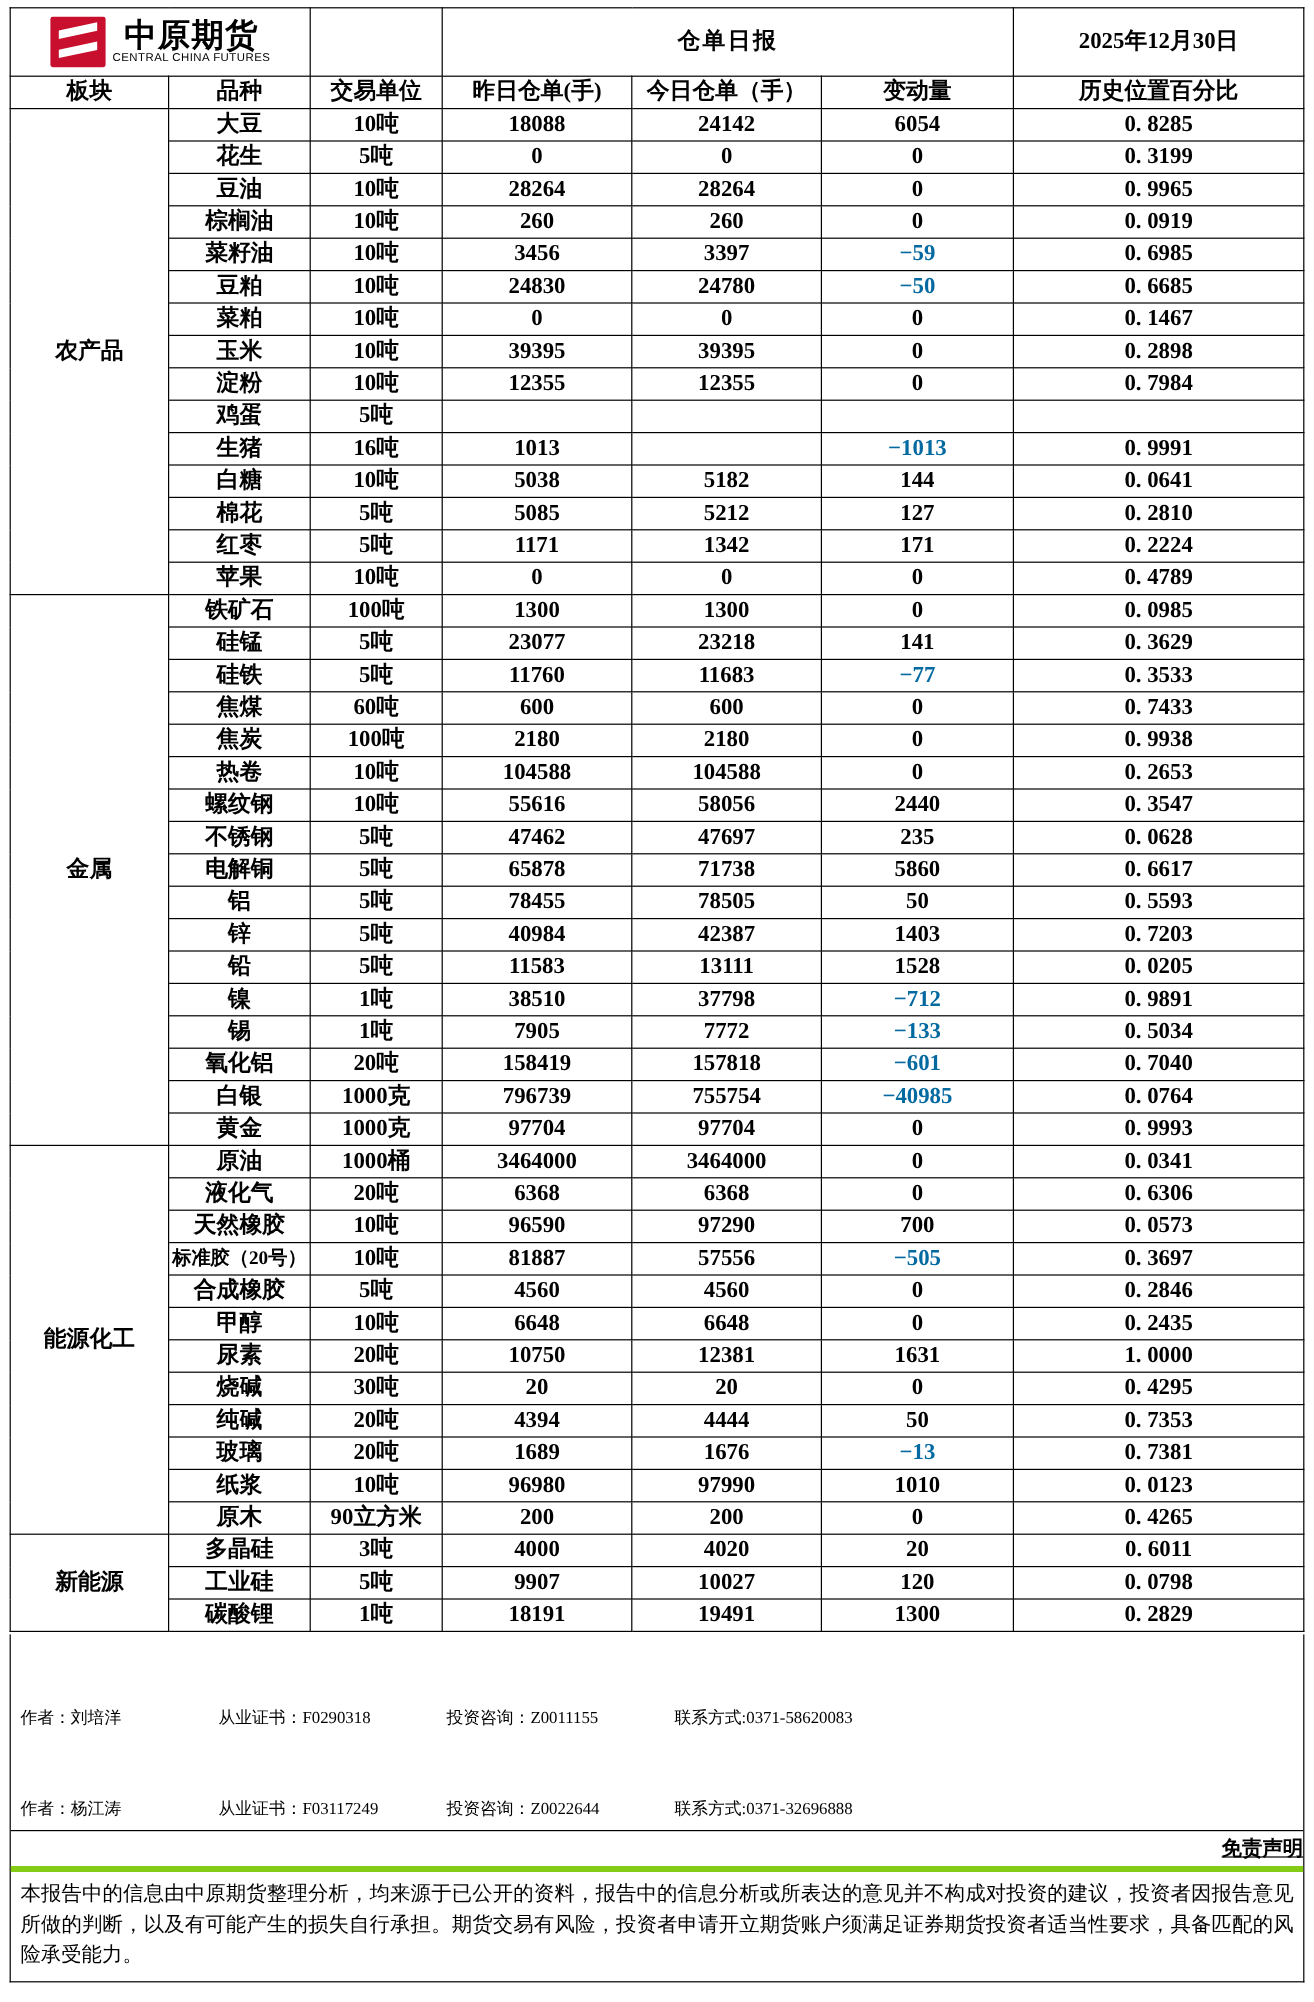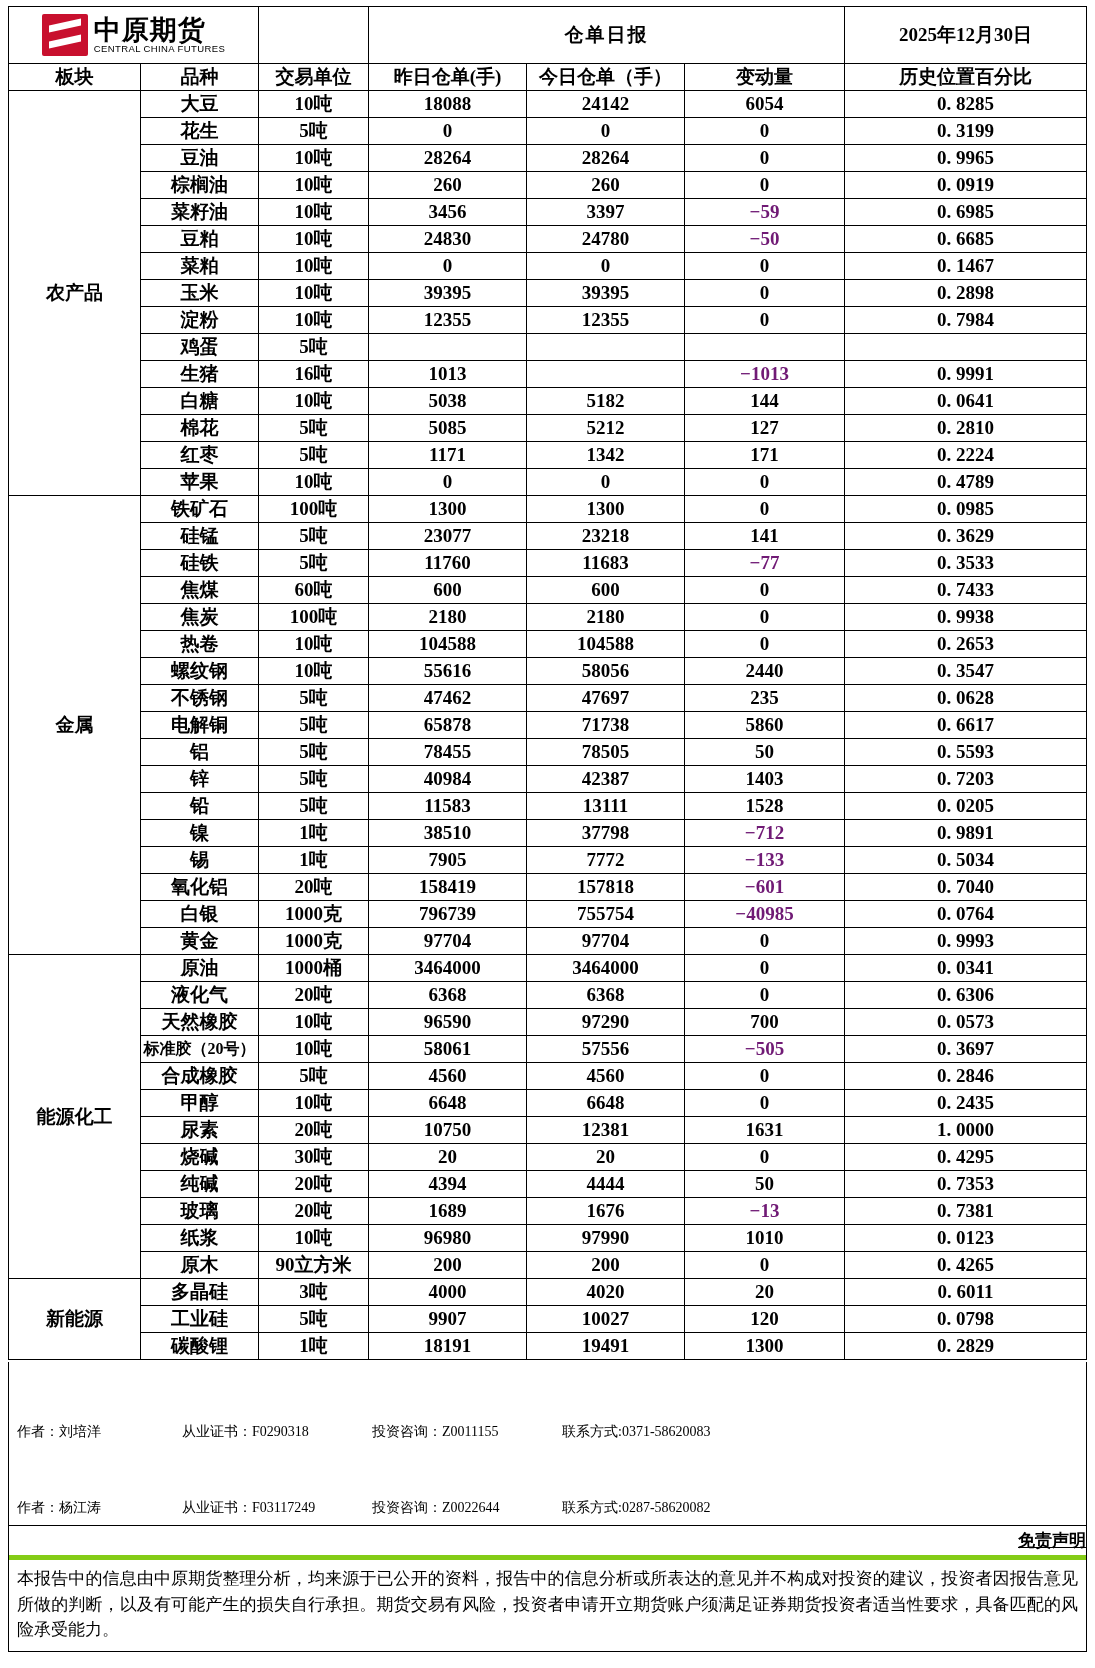--- a/index.html
+++ b/index.html
@@ -66,21 +66,21 @@
   }
   .logo-mark:after {
     content: "";
     position: absolute;
     left: 7px; top: 24px;
     width: 32px; height: 7px;
     background: #fff;
     transform: skewY(-12deg);
   }
   .logo-text {
-    text-align: left;
+    text-align: center;
     line-height: 1.05;
   }
   .logo-cn {
     font-size: 27px;
     font-weight: bold;
     letter-spacing: 1px;
     font-family: "DejaVu Sans", sans-serif;
   }
   .logo-en {
     font-size: 9.5px;
@@ -105,21 +105,21 @@
     font-size: 20px;
     height: 30px;
     line-height: 30px;
     font-weight: bold;
   }
   .sector-cell {
     font-size: 22px;
     font-weight: bold;
   }
   .up { color: #000000; }
-  .down { color: #701a75; margin-left: 32px; }
+  .down { color: #0369a1; margin-left: 32px; }
   .flat { color: #000; }
   .num { font-family: "Liberation Serif", serif; }
   .variety { font-size: 20px; }
   .variety.small { font-size: 16px; }
 
   
   .footer {
     width: 1079px;
     margin-top: 2px;
     border: 1px solid #000;
@@ -479,21 +479,21 @@
           <td class="variety">天然橡胶</td>
           <td class="num">10吨</td>
           <td class="num">96590</td>
           <td class="num">97290</td>
           <td class="num up">700</td>
           <td class="num">0. 0573</td>
         </tr>
         <tr>
           <td class="variety small">标准胶（20号）</td>
           <td class="num">10吨</td>
-          <td class="num">58061</td>
+          <td class="num">81887</td>
           <td class="num">57556</td>
           <td class="num down">−505</td>
           <td class="num">0. 3697</td>
         </tr>
         <tr>
           <td class="variety">合成橡胶</td>
           <td class="num">5吨</td>
           <td class="num">4560</td>
           <td class="num">4560</td>
           <td class="num flat">0</td>
@@ -588,19 +588,19 @@
       <div class="footer-line">
         <span class="fc1"><span>作者：</span><span>刘培洋</span></span>
         <span class="fc2"><span>从业证书：</span><span>F0290318</span></span>
         <span class="fc3"><span>投资咨询：</span><span>Z0011155</span></span>
         <span class="fc4"><span>联系方式:</span><span>0371-58620083</span></span>
       </div>
       <div class="footer-line">
         <span class="fc1"><span>作者：</span><span>杨江涛</span></span>
         <span class="fc2"><span>从业证书：</span><span>F03117249</span></span>
         <span class="fc3"><span>投资咨询：</span><span>Z0022644</span></span>
-        <span class="fc4"><span>联系方式:</span><span>0287-58620082</span></span>
+        <span class="fc4"><span>联系方式:</span><span>0371-32696888</span></span>
       </div>
     </div>
     <div class="disclaimer-title">免责声明</div>
     <div class="disclaimer-body">本报告中的信息由中原期货整理分析，均来源于已公开的资料，报告中的信息分析或所表达的意见并不构成对投资的建议，投资者因报告意见所做的判断，以及有可能产生的损失自行承担。期货交易有风险，投资者申请开立期货账户须满足证券期货投资者适当性要求，具备匹配的风险承受能力。</div>
   </div>
 </div>
 
 </body></html>

